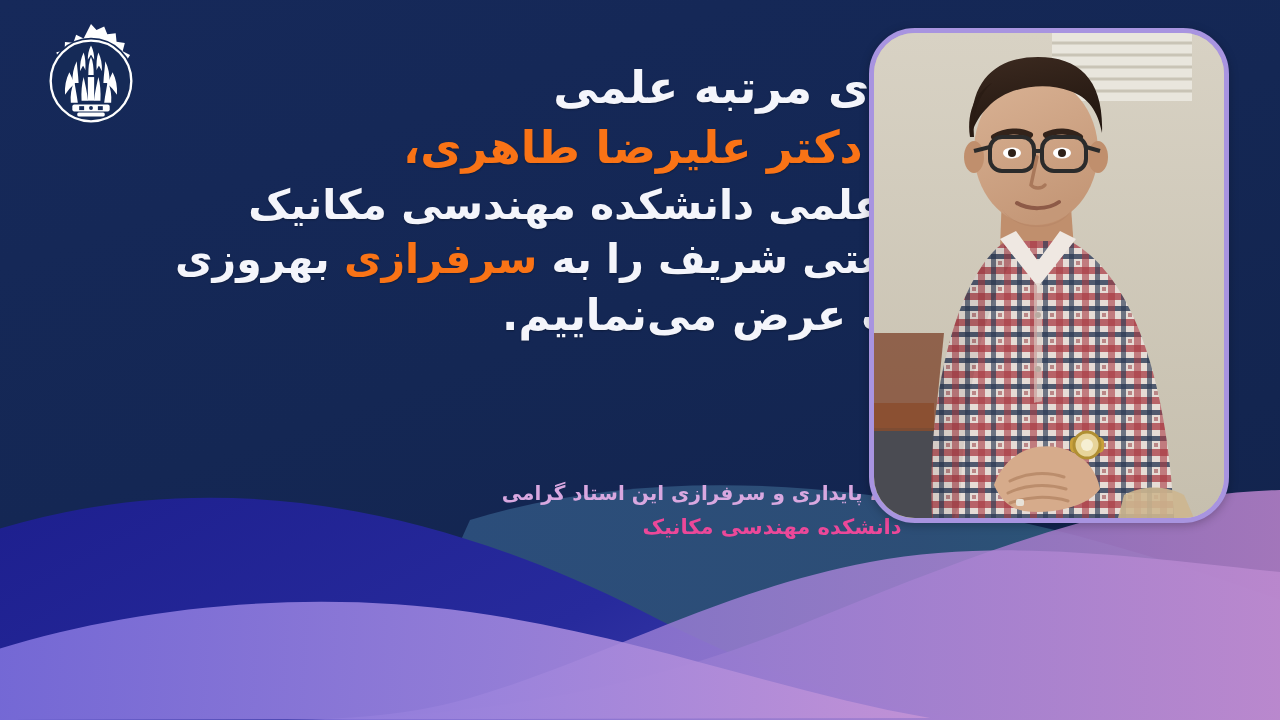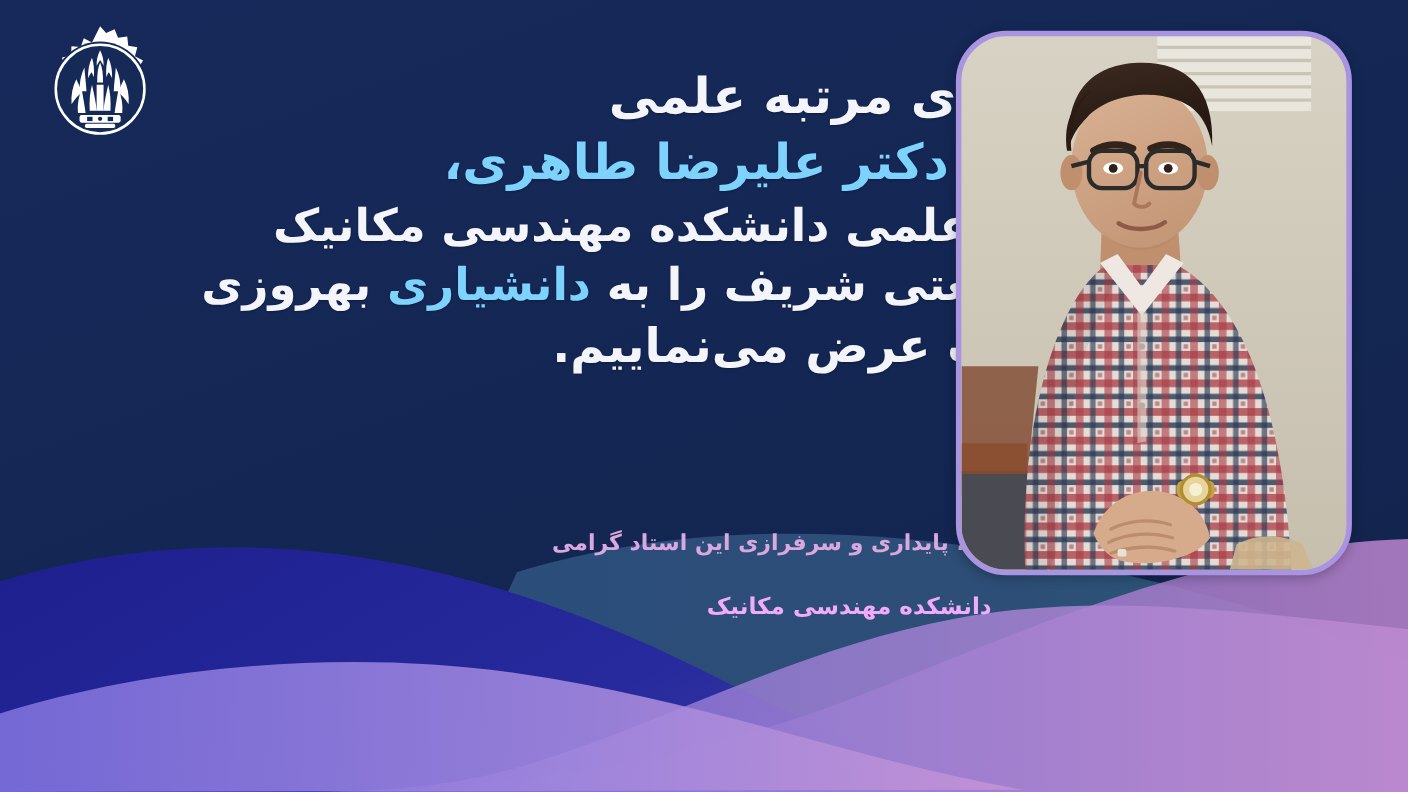--- a/index.html
+++ b/index.html
@@ -51,42 +51,42 @@
     color: #f4f5fb;
     font-size: 45px;
     line-height: 1.33;
     font-weight: 600;
     letter-spacing: 0px;
     white-space: nowrap;
     text-shadow: 0 1px 2px rgba(0,0,0,.28);
   }
   .hl.l3, .hl.l4 { font-size: 41px; }
   .hl.l5 { font-size: 43px; }
-  .accent { color: #7dd3fc; }
+  .accent { color: #f97316; }
   
   #footer {
     position: absolute;
     right: 178px;
     top: 478px;
     width: 660px;
     text-align: center;
     direction: rtl;
   }
   #footer .f1 {
     color: #d9a8e0;
     font-size: 20px;
     line-height: 1.5;
     font-weight: 600;
     white-space: nowrap;
   }
   #footer .f2 {
-    color: #f0abfc;
+    color: #ec4899;
     font-size: 21px;
     line-height: 1.5;
-    margin-top: 28px;
+    margin-top: 4px;
     font-weight: 600;
     white-space: nowrap;
   }
   
   #portrait-frame {
     position: absolute;
     left: 869px;
     top: 28px;
     width: 360px;
     height: 495px;
@@ -185,21 +185,21 @@
       <rect x="67" y="85.6" width="5" height="4" fill="#152a57"></rect>
     </g>
 
     <path d="M26 52 A36 36 0 0 1 94 52" fill="none" stroke="#ffffff" stroke-width="0"></path>
   </svg>
 
   <div id="headline">
     <div class="hl l1">ارتقای مرتبه علمی</div>
     <div class="hl l2"><span>جناب آقای </span><span class="accent">دکتر علیرضا طاهری،</span></div>
     <div class="hl l3">عضو هیئت علمی دانشکده مهندسی مکانیک</div>
-    <div class="hl l4"><span>دانشگاه صنعتی شریف را به </span><span class="accent">دانشیاری</span><span> بهروزی</span></div>
+    <div class="hl l4"><span>دانشگاه صنعتی شریف را به </span><span class="accent">سرفرازی</span><span> بهروزی</span></div>
     <div class="hl l5">و تهنیت عرض می‌نماییم.</div>
   </div>
 
   <div id="footer">
     <div class="f1">با آرزوی بهروزی، پایداری و سرفرازی این استاد گرامی</div>
     <div class="f2">دانشکده مهندسی مکانیک</div>
   </div>
 
   <div id="portrait-frame">
     <svg id="portrait-art" viewBox="0 0 350 485" preserveAspectRatio="xMidYMid slice">

